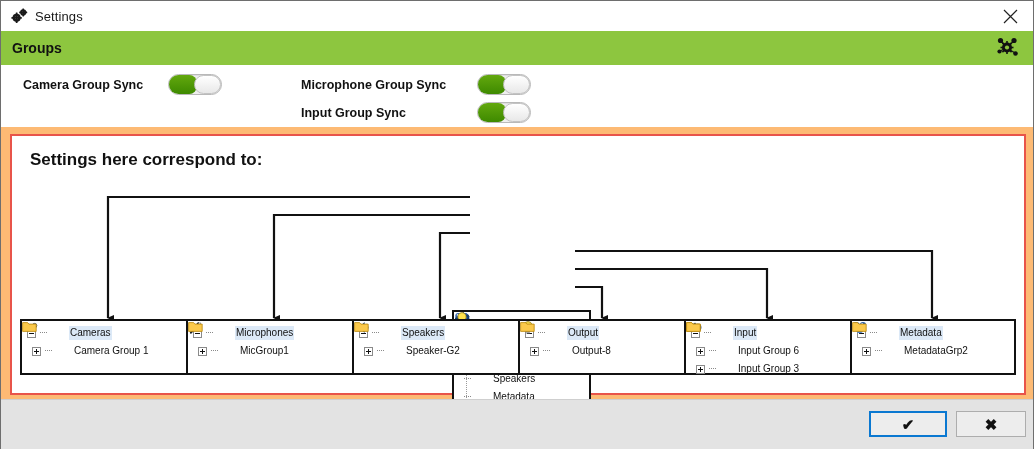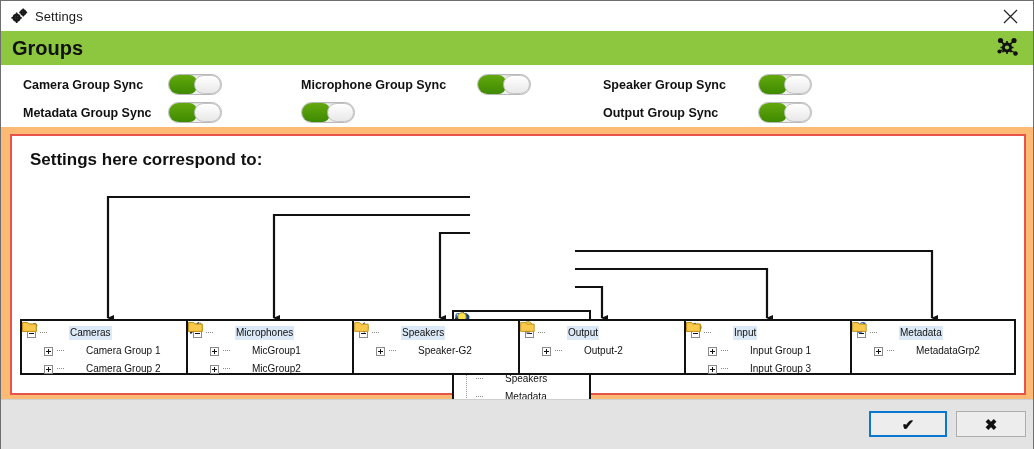--- a/index.html
+++ b/index.html
@@ -17,21 +17,21 @@
             display:flex;align-items:center;}
   .titlebar .tb-icon{width:22px;height:22px;margin-left:8px;display:flex;align-items:center;justify-content:center;}
   .titlebar .tb-title{font-size:13px;color:#1a1a1a;margin-left:4px;letter-spacing:.1px;}
   .tb-close{position:absolute;right:0;top:0;width:46px;height:30px;display:flex;
             align-items:center;justify-content:center;cursor:pointer;}
   .tb-close svg{display:block;}
 
   
   .greenbar{position:absolute;left:0;top:30px;width:1032px;height:34px;background:#8dc63f;
             display:flex;align-items:center;}
-  .greenbar .gb-title{font-size:20px;font-weight:bold;color:#111;margin-left:11px;}
+  .greenbar .gb-title{font-size:14px;font-weight:bold;color:#111;margin-left:11px;}
   .gb-gear{position:absolute;right:12px;top:4px;width:28px;height:26px;cursor:pointer;}
 
   
   .togglearea{position:absolute;left:0;top:64px;width:1032px;height:62px;background:#fff;}
   .trow{position:absolute;display:flex;align-items:center;}
   .trow .tlabel{font-size:12.5px;font-weight:bold;color:#111;white-space:nowrap;}
   .switch{width:54px;height:21px;border-radius:11px;background:#efefef;
           border:1px solid #b9b9b9;position:relative;box-sizing:border-box;cursor:pointer;
           box-shadow:inset 0 1px 1px rgba(0,0,0,.08);}
   .switch .fill{position:absolute;left:0;top:0;width:28px;height:19px;border-radius:11px 9px 9px 11px;
@@ -46,21 +46,21 @@
   .corresp{position:absolute;left:18px;top:14px;font-size:17px;font-weight:bold;color:#111;}
 
   
   .diagram{position:absolute;left:0;top:0;width:1012px;height:257px;}
   .diagram svg{position:absolute;left:0;top:0;}
 
   
   .treebox{position:absolute;border:2px solid #111;background:#fff;box-sizing:border-box;}
   .tb-row{display:flex;align-items:center;height:18px;font-size:10px;color:#111;white-space:nowrap;}
   .tb-row.root{padding-left:5px;}
-  .tb-row.child{padding-left:22px;}
+  .tb-row.child{padding-left:10px;}
   .expander{width:9px;height:9px;border:1px solid #8a8a8a;background:#fff;box-sizing:border-box;
             position:relative;flex:none;margin-right:4px;}
   .expander::before{content:"";position:absolute;left:1px;top:3px;width:5px;height:1px;background:#111;}
   .expander.plus::after{content:"";position:absolute;left:3px;top:1px;width:1px;height:5px;background:#111;}
   .dots{width:7px;height:1px;border-top:1px dotted #8a8a8a;flex:none;margin-right:2px;}
   .ico{width:16px;height:14px;flex:none;margin-right:4px;display:flex;align-items:center;justify-content:center;}
   .ico svg{display:block;}
   .lbl{line-height:14px;}
   .lbl.sel{background:#dce9f7;padding:0 1px;}
 
@@ -145,50 +145,30 @@
     </div>
 
     <div class="trow" style="left:300px;top:9px;justify-content:flex-end;">
       <span class="tlabel" style="width:176px;">Microphone Group Sync</span>
       <span class="switch">
         <span class="fill"></span>
         <span class="knob"></span>
       </span>
     </div>
 
-    <div class="trow" style="left:602px;top:9px;">
-      <span class="tlabel" style="width:155px;">Speaker Group Sync</span>
+
+
+    <div class="trow" style="left:300px;top:37px;">
+      <span class="tlabel" style="width:176px;">Input Group Sync</span>
       <span class="switch">
         <span class="fill"></span>
         <span class="knob"></span>
       </span>
     </div>
 
-    <div class="trow" style="left:22px;top:37px;">
-      <span class="tlabel" style="width:145px;">Metadata Group Sync</span>
-      <span class="switch">
-        <span class="fill"></span>
-        <span class="knob"></span>
-      </span>
-    </div>
-
-    <div class="trow" style="left:300px;top:37px;">
-      <span class="switch">
-        <span class="fill"></span>
-        <span class="knob"></span>
-      </span>
-    </div>
-
-    <div class="trow" style="left:602px;top:37px;">
-      <span class="tlabel" style="width:155px;">Output Group Sync</span>
-      <span class="switch">
-        <span class="fill"></span>
-        <span class="knob"></span>
-      </span>
-    </div>
   </div>
 
   <div class="redpanel">
     <span class="corresp">Settings here correspond to:</span>
 
     <div class="diagram">
 
       <svg width="1012" height="257">
         <defs>
           <marker id="ah" markerWidth="8" markerHeight="8" refX="3" refY="6" orient="auto" markerUnits="userSpaceOnUse">
@@ -318,30 +298,20 @@
         <div class="tb-row child">
           <span class="expander plus"></span>
           <span class="dots"></span>
           <span class="ico">
             <svg width="15" height="12" viewBox="0 0 15 12">
                 <path d="M0.6 1.6 h5 l1.3 1.5 h7.3 v7.3 h-13.6 z" fill="#fbc94b" stroke="#b8860b" stroke-width=".8"></path>
               </svg>
           </span>
           <span class="lbl">Camera Group 1</span>
         </div>
-        <div class="tb-row child">
-          <span class="expander plus"></span>
-          <span class="dots"></span>
-          <span class="ico">
-            <svg width="15" height="12" viewBox="0 0 15 12">
-                <path d="M0.6 1.6 h5 l1.3 1.5 h7.3 v7.3 h-13.6 z" fill="#fbc94b" stroke="#b8860b" stroke-width=".8"></path>
-              </svg>
-          </span>
-          <span class="lbl">Camera Group 2</span>
-        </div>
       </div>
 
       <div class="treebox" style="left:174px;top:183px;width:173px;height:56px;">
         <div class="tb-row root" style="margin-top:3px;">
           <span class="expander"></span>
           <span class="dots"></span>
           <span class="ico">
             <svg width="16" height="13" viewBox="0 0 16 13">
               <rect x="8.2" y="0.8" width="4.2" height="6.4" rx="2.1" fill="#20272e" transform="rotate(38 10.3 4)"></rect>
               <path d="M7.4 6.2 L3 11.6" stroke="#20272e" stroke-width="2.1" stroke-linecap="round"></path>
@@ -353,30 +323,20 @@
         <div class="tb-row child">
           <span class="expander plus"></span>
           <span class="dots"></span>
           <span class="ico">
             <svg width="15" height="12" viewBox="0 0 15 12">
                 <path d="M0.6 1.6 h5 l1.3 1.5 h7.3 v7.3 h-13.6 z" fill="#fbc94b" stroke="#b8860b" stroke-width=".8"></path>
               </svg>
           </span>
           <span class="lbl">MicGroup1</span>
         </div>
-        <div class="tb-row child">
-          <span class="expander plus"></span>
-          <span class="dots"></span>
-          <span class="ico">
-            <svg width="15" height="12" viewBox="0 0 15 12">
-                <path d="M0.6 1.6 h5 l1.3 1.5 h7.3 v7.3 h-13.6 z" fill="#fbc94b" stroke="#b8860b" stroke-width=".8"></path>
-              </svg>
-          </span>
-          <span class="lbl">MicGroup2</span>
-        </div>
       </div>
 
       <div class="treebox" style="left:340px;top:183px;width:173px;height:56px;">
         <div class="tb-row root" style="margin-top:3px;">
           <span class="expander"></span>
           <span class="dots"></span>
           <span class="ico">
             <svg width="16" height="13" viewBox="0 0 16 13">
               <path d="M4 4.4 L7 4.4 L10.6 1 L10.6 12 L7 8.6 L4 8.6 z" fill="#123a72"></path>
               <path d="M12.2 3.2 a5 5 0 0 1 0 6.6" stroke="#123a72" stroke-width="1.5" fill="none"></path>
@@ -410,21 +370,21 @@
           <span class="lbl sel">Output</span>
         </div>
         <div class="tb-row child">
           <span class="expander plus"></span>
           <span class="dots"></span>
           <span class="ico">
             <svg width="15" height="12" viewBox="0 0 15 12">
                 <path d="M0.6 1.6 h5 l1.3 1.5 h7.3 v7.3 h-13.6 z" fill="#fbc94b" stroke="#b8860b" stroke-width=".8"></path>
               </svg>
           </span>
-          <span class="lbl">Output-2</span>
+          <span class="lbl">Output-8</span>
         </div>
       </div>
 
       <div class="treebox" style="left:672px;top:183px;width:173px;height:56px;">
         <div class="tb-row root" style="margin-top:3px;">
           <span class="expander"></span>
           <span class="dots"></span>
           <span class="ico">
             <svg width="16" height="12" viewBox="0 0 16 12">
               <circle cx="3.2" cy="7.6" r="2.4" fill="#123a72"></circle>
@@ -435,21 +395,21 @@
           <span class="lbl sel">Input</span>
         </div>
         <div class="tb-row child">
           <span class="expander plus"></span>
           <span class="dots"></span>
           <span class="ico">
             <svg width="15" height="12" viewBox="0 0 15 12">
                 <path d="M0.6 1.6 h5 l1.3 1.5 h7.3 v7.3 h-13.6 z" fill="#fbc94b" stroke="#b8860b" stroke-width=".8"></path>
               </svg>
           </span>
-          <span class="lbl">Input Group 1</span>
+          <span class="lbl">Input Group 6</span>
         </div>
         <div class="tb-row child">
           <span class="expander plus"></span>
           <span class="dots"></span>
           <span class="ico">
             <svg width="15" height="12" viewBox="0 0 15 12">
                 <path d="M0.6 1.6 h5 l1.3 1.5 h7.3 v7.3 h-13.6 z" fill="#fbc94b" stroke="#b8860b" stroke-width=".8"></path>
               </svg>
           </span>
           <span class="lbl">Input Group 3</span>

